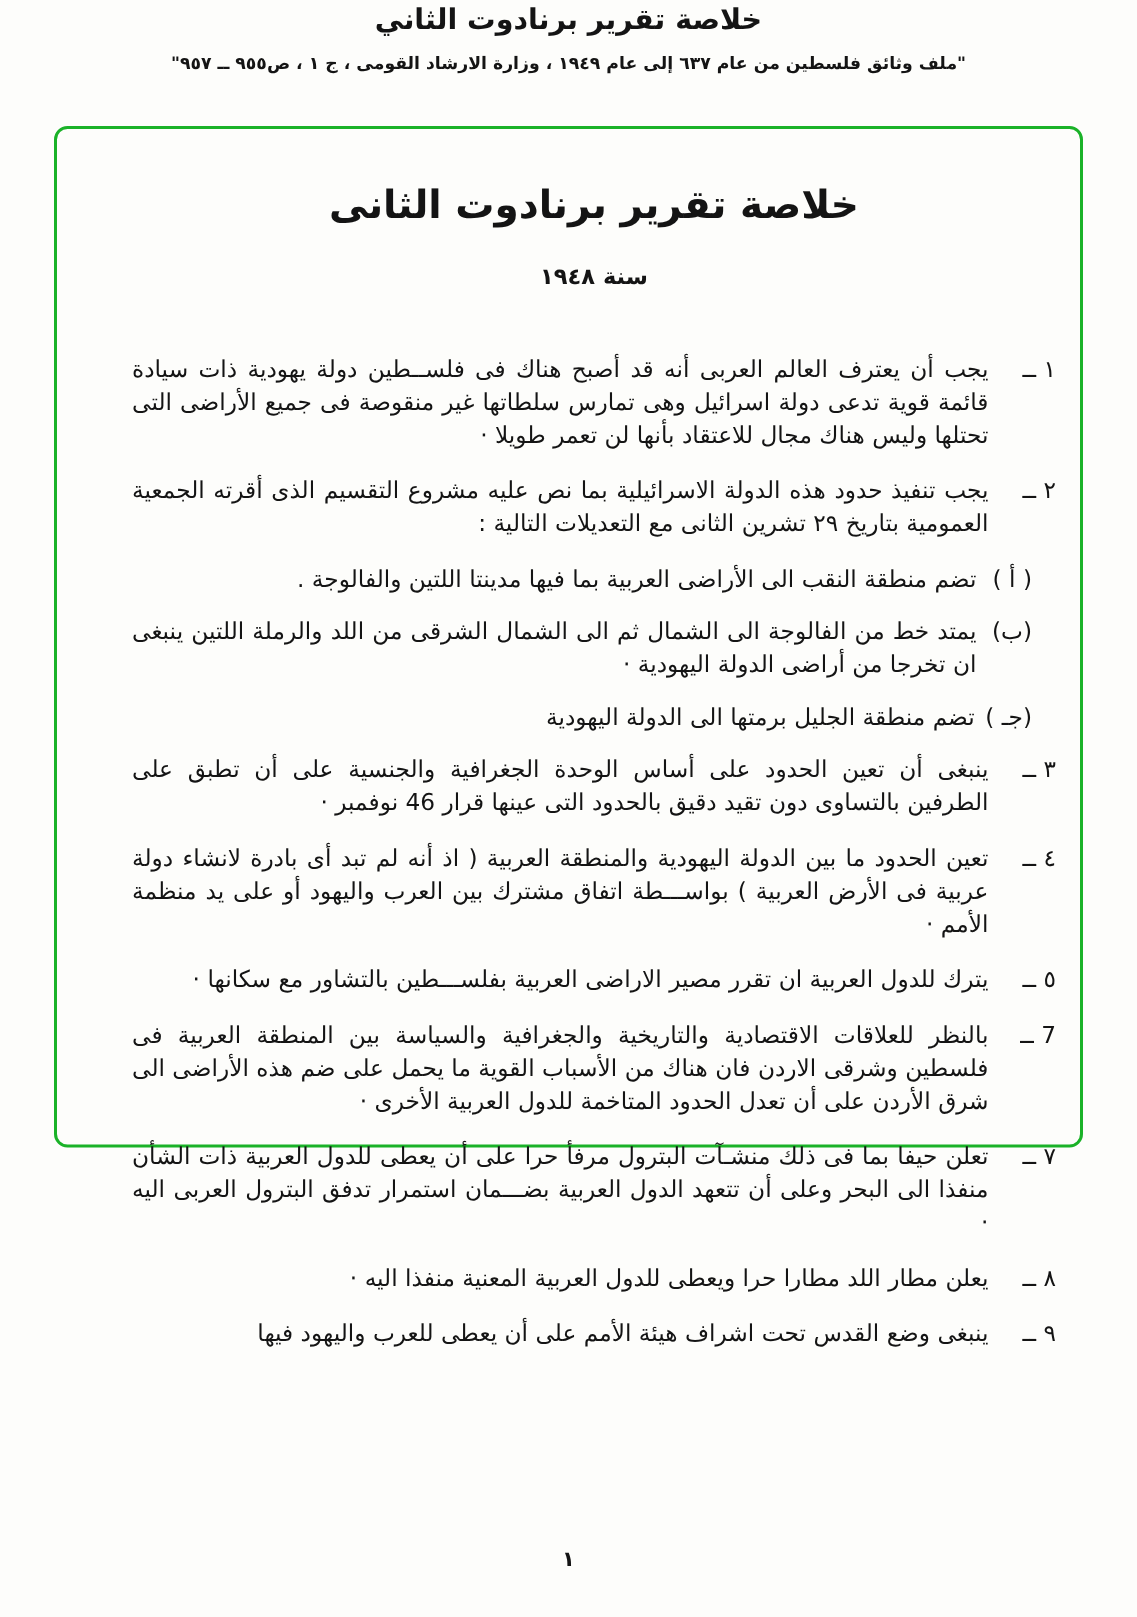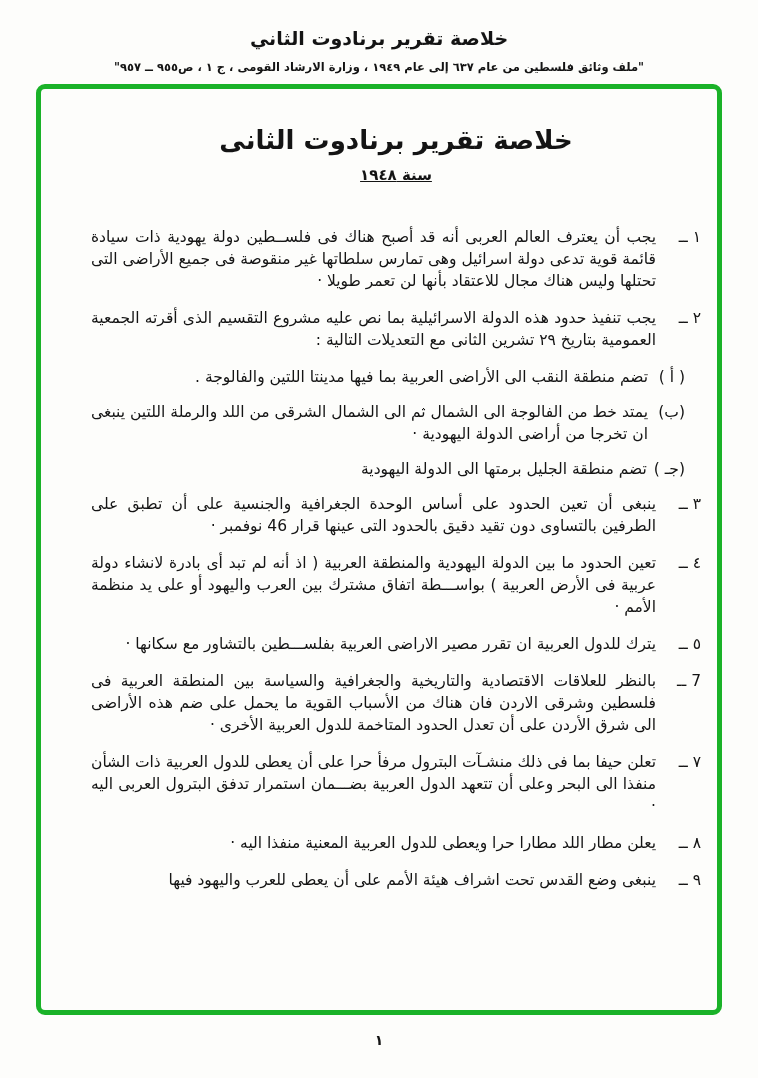--- a/index.html
+++ b/index.html
@@ -6,59 +6,58 @@
   body{
     width:758px;height:1078px;
     background:#fdfdfb;
     font-family:"DejaVu Sans", sans-serif;
     color:#141414;
     position:relative;
     overflow:hidden;
   }
   .header{
     text-align:center;
-    padding-top:27px;
+    padding-top:2px;
     direction:rtl;
   }
   .header-title{
     font-size:19px;
     font-weight:bold;
     margin:0;
     letter-spacing:0;
   }
   .header-source{
     font-size:11.5px;
     font-weight:bold;
     margin-top:11px;
   }
   .frame{
     position:absolute;
     left:36px;
     top:84px;
     width:686px;
-    height:931px;
+    height:681px;
     box-sizing:border-box;
-    border:5px solid #b91c1c;
+    border:2px solid #b91c1c;
     border-radius:9px;
     padding:36px 16px 0 50px;
     direction:rtl;
     background:transparent;
   }
   .doc-title{
     text-align:center;
     font-size:26px;
     font-weight:bold;
     margin:0;
   }
   .doc-date{
     text-align:center;
     font-size:15px;
     font-weight:bold;
-    margin-top:11px;
-    text-decoration:underline;
+    margin-top:23px;
   }
   .items{
     margin-top:42px;
     font-size:15.5px;
     line-height:1.42;
   }
   .item{
     display:flex;
     gap:7px;
     margin-bottom:15px;

